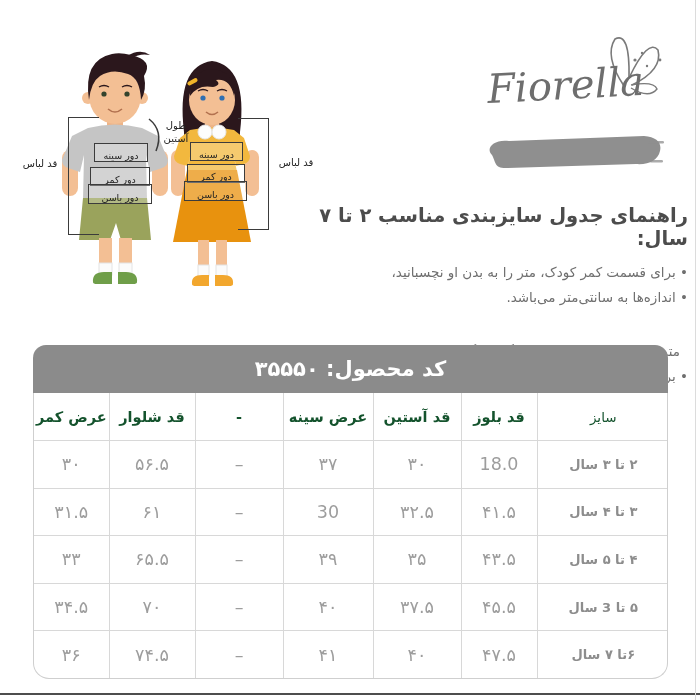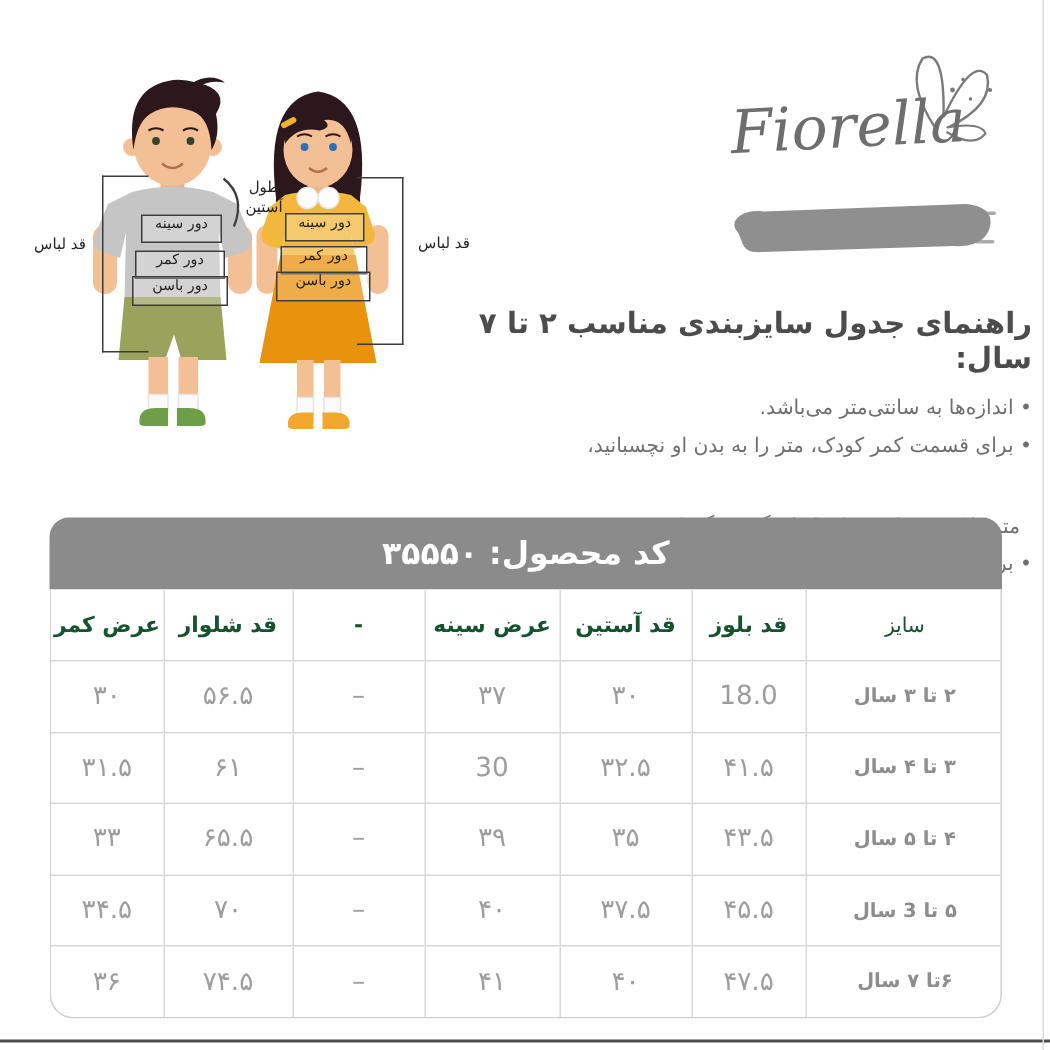--- a/index.html
+++ b/index.html
@@ -3,21 +3,21 @@
 <meta charset="utf-8">
 <style>
   html,body{margin:0;padding:0;background:#fff;}
   .page{position:relative;width:700px;height:700px;background:#fff;overflow:hidden;
         font-family:"DejaVu Sans","Liberation Sans",sans-serif;}
 
   
   .illus{position:absolute;left:0;top:0;width:330px;height:300px;}
   .illus svg{position:absolute;left:0;top:0;}
   .mbox{position:absolute;border:1.4px solid #3c3c3c;background:rgba(255,255,255,.25);
-        display:flex;align-items:flex-start;justify-content:center;
+        display:flex;align-items:flex-end;justify-content:center;
         font-size:9.5px;color:#222;direction:rtl;white-space:nowrap;}
   .bracket{position:absolute;}
   .bracket.left{left:68px;top:117px;width:30px;height:116px;
         border-left:1.5px solid #3b3b3b;border-top:1.5px solid #3b3b3b;border-bottom:1.5px solid #3b3b3b;}
   .bracket.right{left:238px;top:118px;width:30px;height:110px;
         border-right:1.5px solid #3b3b3b;border-top:1.5px solid #3b3b3b;border-bottom:1.5px solid #3b3b3b;}
   .ill-label{position:absolute;font-size:10px;color:#232323;direction:rtl;white-space:nowrap;}
   .lbl-dress-left{left:16px;top:158px;width:48px;text-align:center;}
   .lbl-dress-right{left:272px;top:157px;width:48px;text-align:center;}
   .lbl-sleeve{left:157px;top:119px;width:38px;text-align:center;line-height:13px;}
@@ -165,22 +165,22 @@
         <path d="M10 21 C3 14 12 5 27 7 L162 2 C175 3 180 9 178 17 C176 26 167 31 154 30 L26 34 C12 35 14 28 10 21 Z" fill="#8f8f8f"></path>
         <rect x="166" y="7" width="16" height="2.4" rx="1.2" fill="#8f8f8f" opacity=".75"></rect>
         <rect x="168" y="26" width="13" height="2.4" rx="1.2" fill="#8f8f8f" opacity=".75"></rect>
       </svg>
       <div class="tagline">Lots of happiness</div>
     </div>
   </div>
 
   <div class="guide">
     <h2>راهنمای جدول سایزبندی مناسب ۲ تا ۷ سال:</h2>
+    <p>• برای قسمت کمر کودک، متر را به بدن او نچسبانید،</p>
     <p>• اندازه‌ها به سانتی‌متر می‌باشد.</p>
-    <p>• برای قسمت کمر کودک، متر را به بدن او نچسبانید،</p>
     <p class="cont">متر را کمی شل‌تر برای اندازه‌گیری نگهدارید.</p>
     <p>• برای دور باسن، پهن‌ترین قسمت باسن را اندازه بگیرید.</p>
   </div>
 
   <div class="sizes">
     <div class="code-bar">کد محصول: ۳۵۵۵۰</div>
     <div class="grid-wrap">
       <table>
         <colgroup>
           <col style="width:132px">

